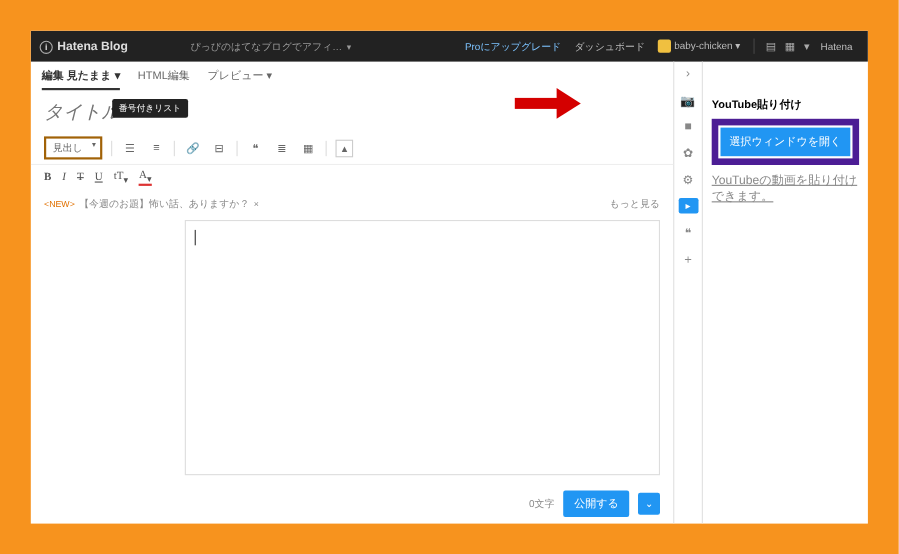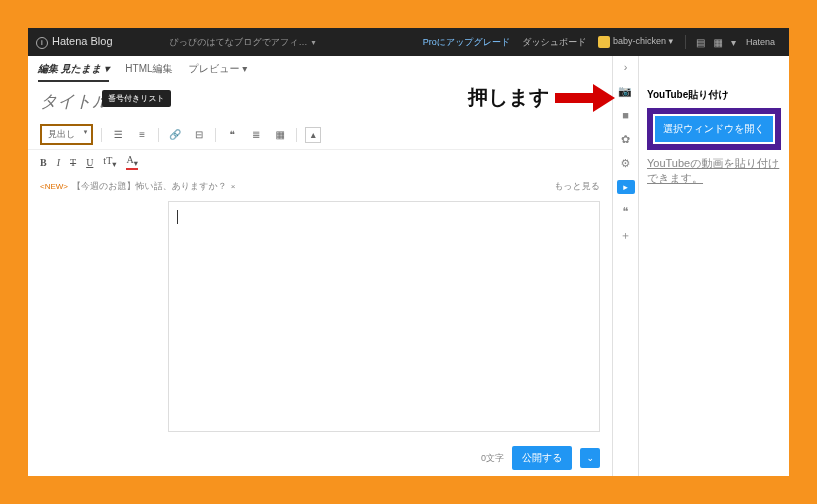--- a/index.html
+++ b/index.html
@@ -1,34 +1,34 @@
 <!DOCTYPE html>
 <html><head>
 <meta charset="utf-8">
 <style>
   * { margin: 0; padding: 0; box-sizing: border-box; }
   body { font-family: "Hiragino Kaku Gothic Pro", Meiryo, sans-serif; background: #f7931e; padding: 28px; }
   .app { width: 761px; height: 448px; background: #fff; position: relative; overflow: hidden; }
   .topbar { height: 28px; background: #222; display: flex; align-items: center; color: #ccc; font-size: 10px; padding: 0 8px; }
-  .logo { color: #ddd; font-size: 11px; font-weight: 400; margin-right: 10px; }
+  .logo { color: #ddd; font-size: 11px; font-weight: 700; margin-right: 10px; }
   .logo .circle { display:inline-block; width:12px; height:12px; border:1px solid #aaa; border-radius:50%; text-align:center; line-height:10px; font-size:8px; margin-right:4px;}
   .blogname { color: #999; font-size: 9px; margin-left: 47px; }
   .chev { margin-left: 4px; font-size: 8px; }
   .topspacer { flex: 1; }
   .toplink { margin: 0 6px; color: #bbb; font-size: 9px; }
   .toplink.pro { color: #7dc3ff; }
   .avatar { width:12px; height:12px; background:#f0c040; border-radius:2px; display:inline-block; vertical-align:middle;}
   .topsep { width:1px; height:14px; background:#444; margin:0 6px;}
   .hicon { color:#aaa; font-size:10px; margin:0 4px;}
 
   .body { display: flex; height: calc(100% - 28px); }
   .main { flex: 1; display: flex; flex-direction: column; border-right: 1px solid #e0e0e0; }
   .modetabs { display: flex; padding: 6px 10px 0 10px; font-size: 10px; color: #666; gap: 16px; }
   .modetab { padding-bottom: 4px; }
-  .modetab.active { font-weight: bold; border-bottom: 2px solid #333; color: #333; font-style: italic; }
+  .modetab.active { font-weight: bold; border-bottom: 2px solid #333; color: #333; }
 
   .titlerow { padding: 6px 12px; position: relative; }
   .titleinput { width: 100%; border: none; font-size: 17px; color: #aaa; padding: 4px 0; font-style: italic; }
   .tooltip { position: absolute; top: 8px; left: 74px; background: #222; color: #fff; font-size: 8px; padding: 3px 6px; border-radius: 2px; }
   .tooltip::before { content:''; position:absolute; left:-4px; top:50%; margin-top:-3px; border:3px solid transparent; border-right-color:#222;}
 
   .toolbar1 { display:flex; align-items:center; padding: 2px 12px 4px 12px; gap: 8px; border-bottom:1px solid #eee;}
   .headsel { font-size:9px; border:2px solid #a16207; padding:2px 16px 2px 6px; color:#666; background:#fff; position:relative;}
   .headsel::after{content:'▾'; position:absolute; right:4px; font-size:7px;}
   .tbsep { width:1px; height:14px; background:#ddd;}
@@ -156,20 +156,19 @@
     <div class="sidepanel">
       <div class="sidetitle">YouTube貼り付け</div>
       <div class="openbtn-wrap">
         <button class="openbtn">選択ウィンドウを開く</button>
       </div>
       <div class="sidedesc">YouTubeの動画を貼り付けできます。</div>
     </div>
   </div>
 
   <div class="annotation">
-    <span class="annotext">押します</span>
     <span class="arrow">
       <span class="shaft"></span>
         <span class="head"></span>
     </span>
   </div>
 
 </div>
 
 </body></html>

